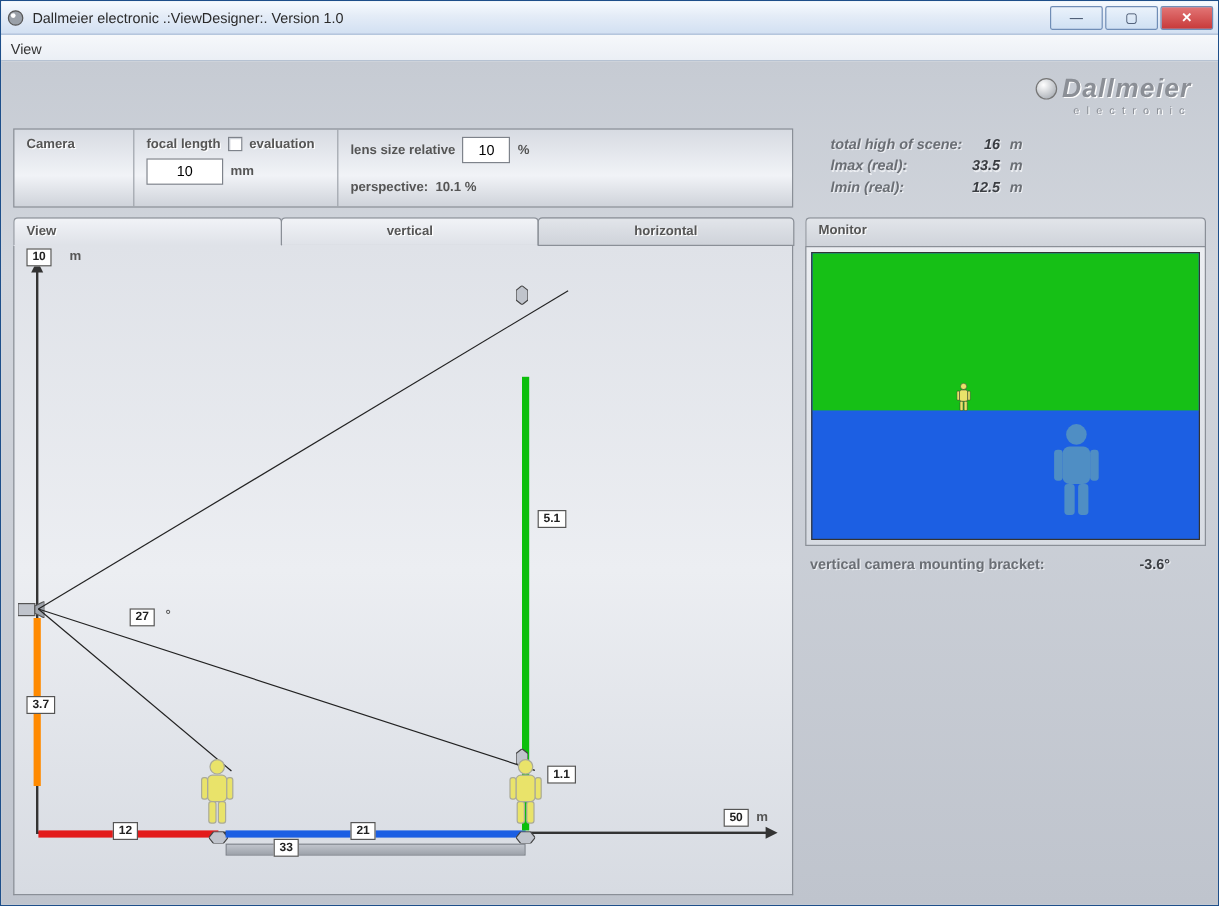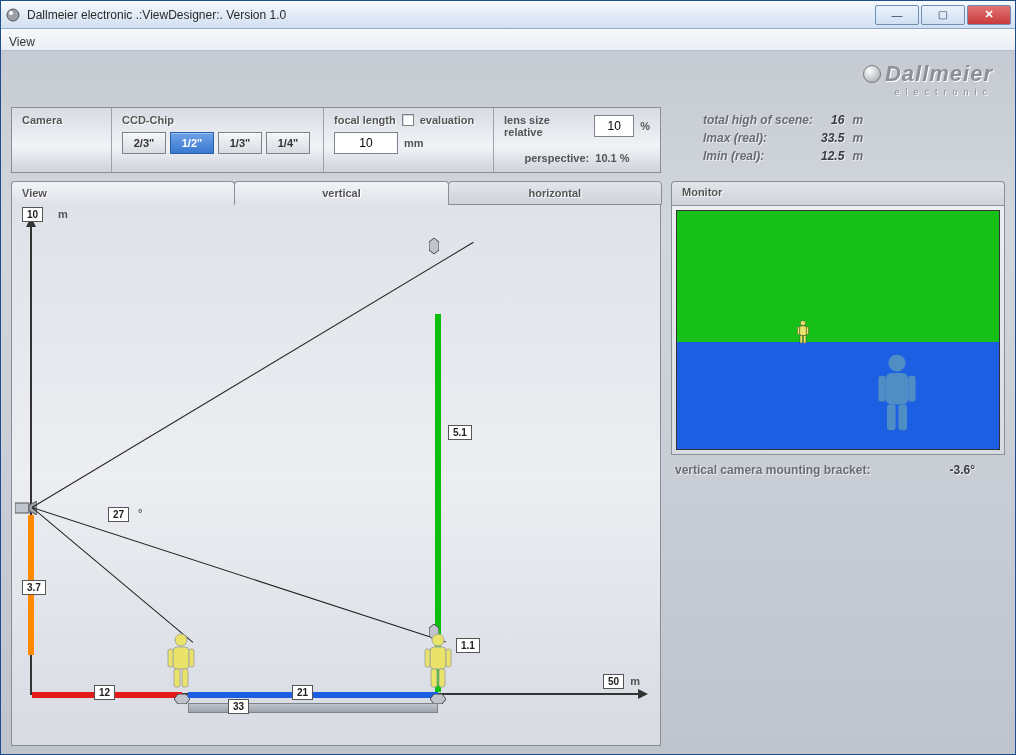--- a/index.html
+++ b/index.html
@@ -22,34 +22,34 @@
   .app { flex: 1; background: linear-gradient(180deg,#c6cbd3 0%,#d2d6dd 25%,#bfc4cd 100%); padding: 8px 10px; display: flex; flex-direction: column; gap: 8px; }
 
   
   .brandbar { height: 40px; display: flex; align-items: center; justify-content: flex-end; padding-right: 12px; }
   .brand { text-align: right; }
   .brand .b1 { color:#8b8f96; font-size:22px; font-style:italic; font-weight:bold; letter-spacing:1px; text-shadow:1px 1px 0 #fff; }
   .brand .b1 .orb { display:inline-block; width:18px; height:18px; border-radius:50%; background:radial-gradient(circle at 35% 30%,#fff,#9aa0a8); border:1px solid #777; vertical-align:-2px; margin-right:4px;}
   .brand .b2 { color:#8b8f96; font-size:9px; letter-spacing:6px; text-align:right; text-shadow:1px 1px 0 #fff; }
 
   
-  .settings-row { display: flex; gap: 12px; }
+  .settings-row { display: flex; gap: 1px; }
   .settings { flex: 0 0 650px; display: flex; border: 1px solid #8a8f97; background: linear-gradient(#d7dbe2,#f1f3f7 60%,#cfd3da); height: 66px; }
   .settings .cell { border-right: 1px solid #9ea3ab; padding: 6px 10px; display:flex; flex-direction:column; gap:6px;}
   .settings .cell.last { border-right: none; }
   .lblh { font-size: 11px; font-weight: bold; color: #555; text-shadow: 1px 1px 0 #fff; }
   .chipbtns { display: flex; gap: 4px; }
   .chipbtn { width: 44px; height: 22px; background: linear-gradient(#f6f7f9,#d8dce2); border:1px solid #7e838b; font-size:11px; font-weight:bold; color:#333; box-shadow: inset 0 1px 0 #fff; }
   .chipbtn.active { background: linear-gradient(#6fa2e8,#3a78d1); color:#fff; border-color:#2a5fa8; box-shadow:inset 0 1px 0 #9fc4f4;}
   .tin { width: 64px; height: 22px; background:#fff; border:1px solid #7e838b; text-align:center; font-size:12px; }
   .tin.sm { width: 40px; }
   .inline { display:flex; align-items:center; gap:6px;}
   .unit { font-size:11px; font-weight:bold; color:#555;}
   .chk { width:12px; height:12px; border:1px solid #7e838b; background:#fff; box-shadow: inset 1px 1px 0 #cfd3da; display:inline-block; vertical-align:-2px;}
-  .pvrow { display:flex; align-items:center; gap:6px; font-size:11px; font-weight:bold; color:#555; justify-content:center;}
+  .pvrow { display:flex; align-items:center; gap:6px; font-size:11px; font-weight:bold; color:#555; justify-content:flex-start;}
 
   .stats { flex:1; padding: 4px 0 0 30px; }
   .stats table { border-collapse: collapse; font-style: italic; }
   .stats td { font-size:12px; font-weight:bold; color:#6a6e74; text-shadow:1px 1px 0 #eceef2; padding: 2px 8px 2px 0; }
   .stats td.v { color:#3a3d42; text-align:right;}
 
   
   .mainrow { flex:1; display:flex; gap:10px; }
 
   
@@ -126,29 +126,20 @@
       <div class="brand">
         <div class="b1"><span class="orb"></span><span>Dallmeier</span></div>
         <div class="b2">electronic</div>
       </div>
     </div>
 
     <div class="settings-row">
       <div class="settings">
         <div class="cell" style="width:100px">
           <div class="lblh">Camera</div>
-        </div>
-        <div class="cell" style="width:212px">
-          <div class="lblh">CCD-Chip</div>
-          <div class="chipbtns">
-            <button class="chipbtn">2/3"</button>
-            <button class="chipbtn active">1/2"</button>
-            <button class="chipbtn">1/3"</button>
-            <button class="chipbtn">1/4"</button>
-          </div>
         </div>
         <div class="cell" style="width:170px">
           <div class="inline">
             <span class="lblh">focal length</span>
             <span class="chk"></span>
             <span class="lblh" style="font-weight:bold">evaluation</span>
           </div>
           <div class="inline">
             <input class="tin" value="10" style="">
             <span class="unit">mm</span>

